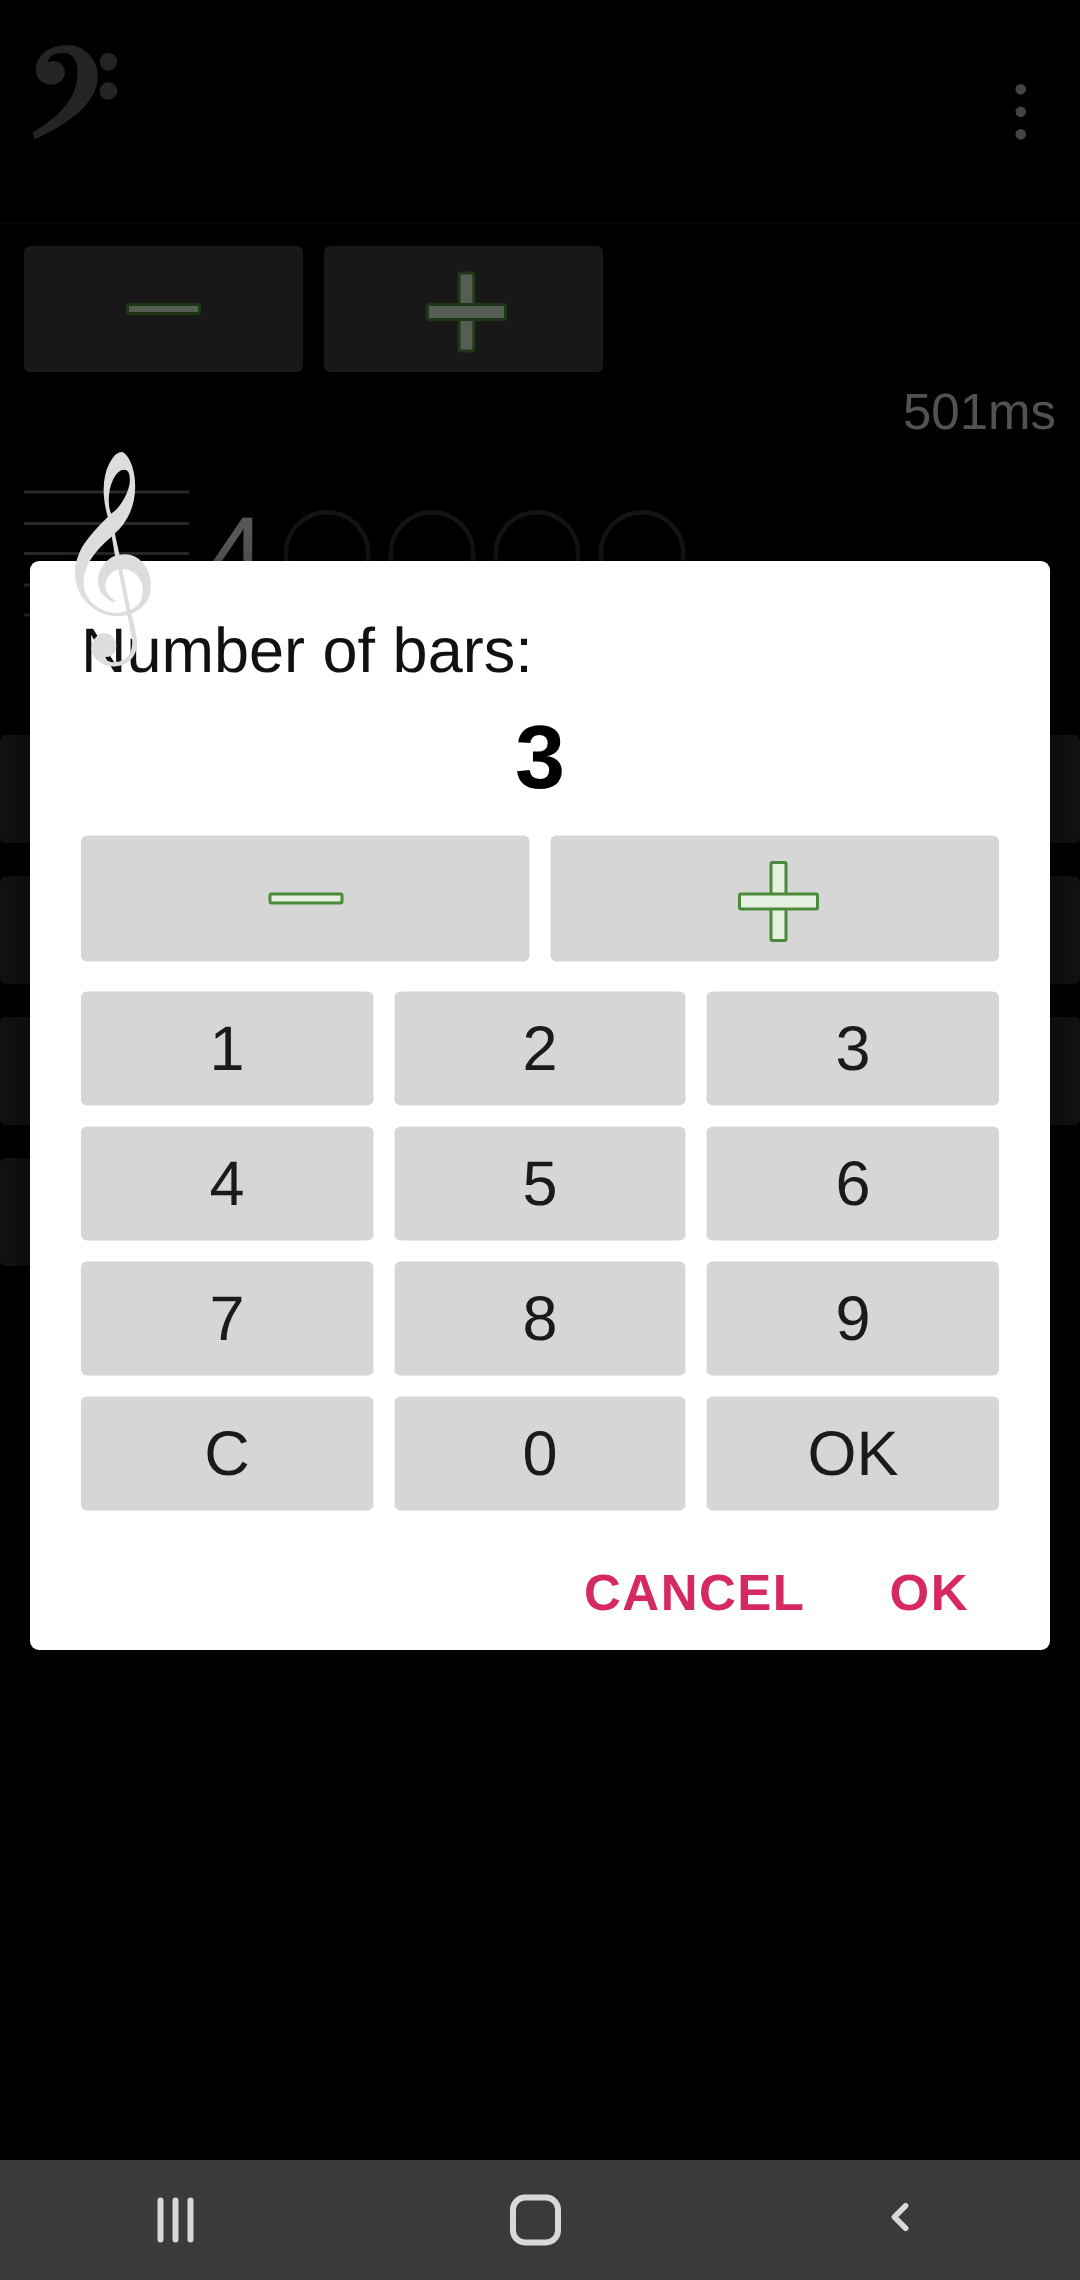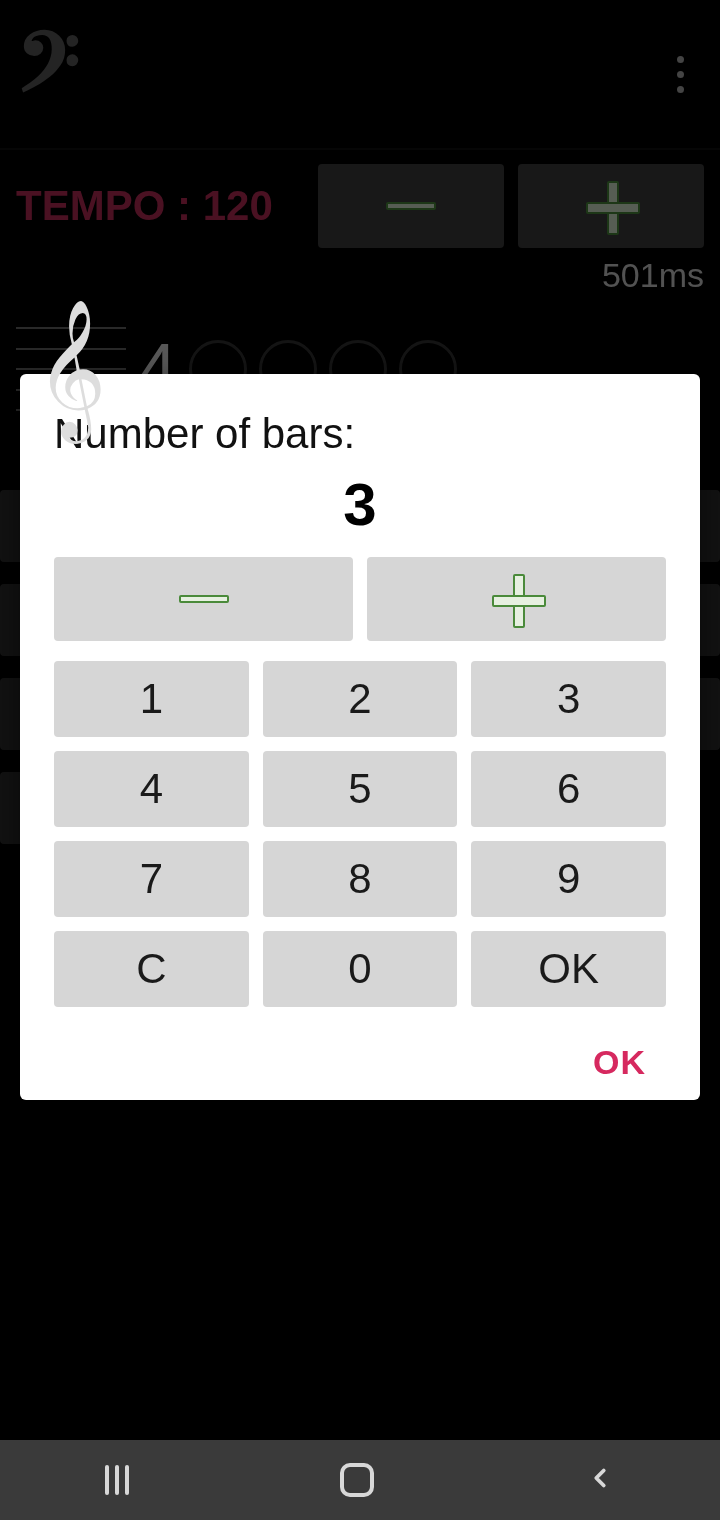--- a/index.html
+++ b/index.html
@@ -184,23 +184,20 @@
     <span class="bass-clef">𝄢</span>
   </div>
   <div class="overflow">
     <span></span>
       <span></span>
       <span></span>
   </div>
 </div>
 
 <div class="tempo-row">
-  <div class="tempo-label">
-    <span>TEMPO : </span><span class="val">120</span>
-  </div>
   <div class="big-btn">
     <div class="minus-glyph"></div>
   </div>
   <div class="big-btn">
     <div class="plus-glyph"></div>
   </div>
 </div>
 
 <div class="ms-label">501ms</div>
 
@@ -265,20 +262,21 @@
       <div class="key">6</div>
       <div class="key">7</div>
       <div class="key">8</div>
       <div class="key">9</div>
       <div class="key">C</div>
       <div class="key">0</div>
       <div class="key">OK</div>
     </div>
 
     <div class="dialog-actions">
+      <span>CANCEL</span>
       <span>OK</span>
     </div>
   </div>
 </div>
 
 <div class="navbar">
   <div class="nav-icon nav-recent">
     <div></div>
       <div></div>
       <div></div>

